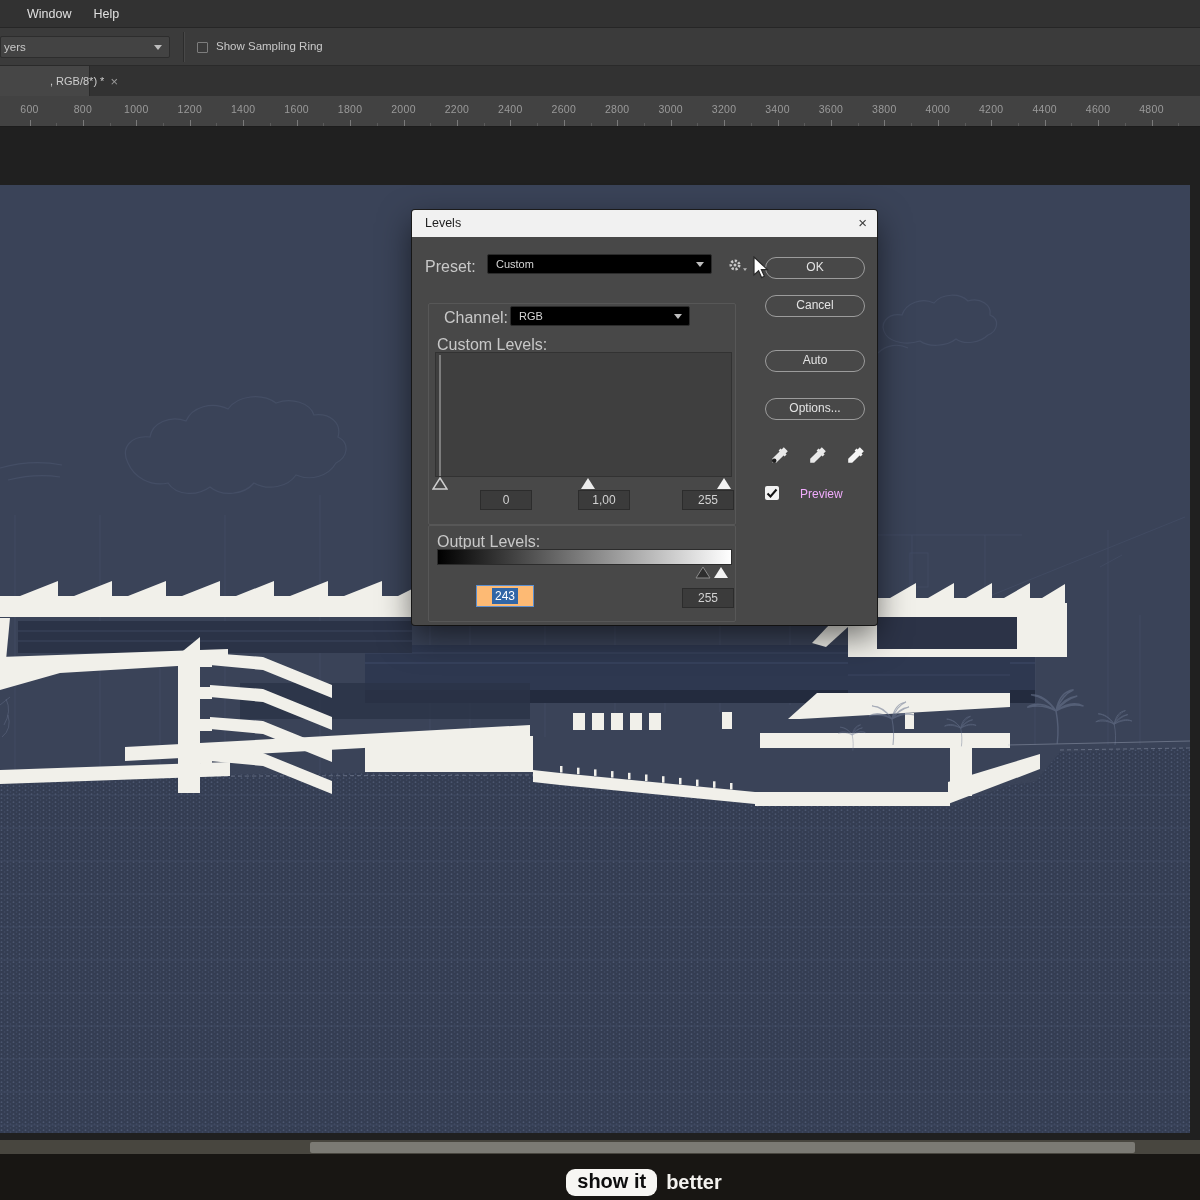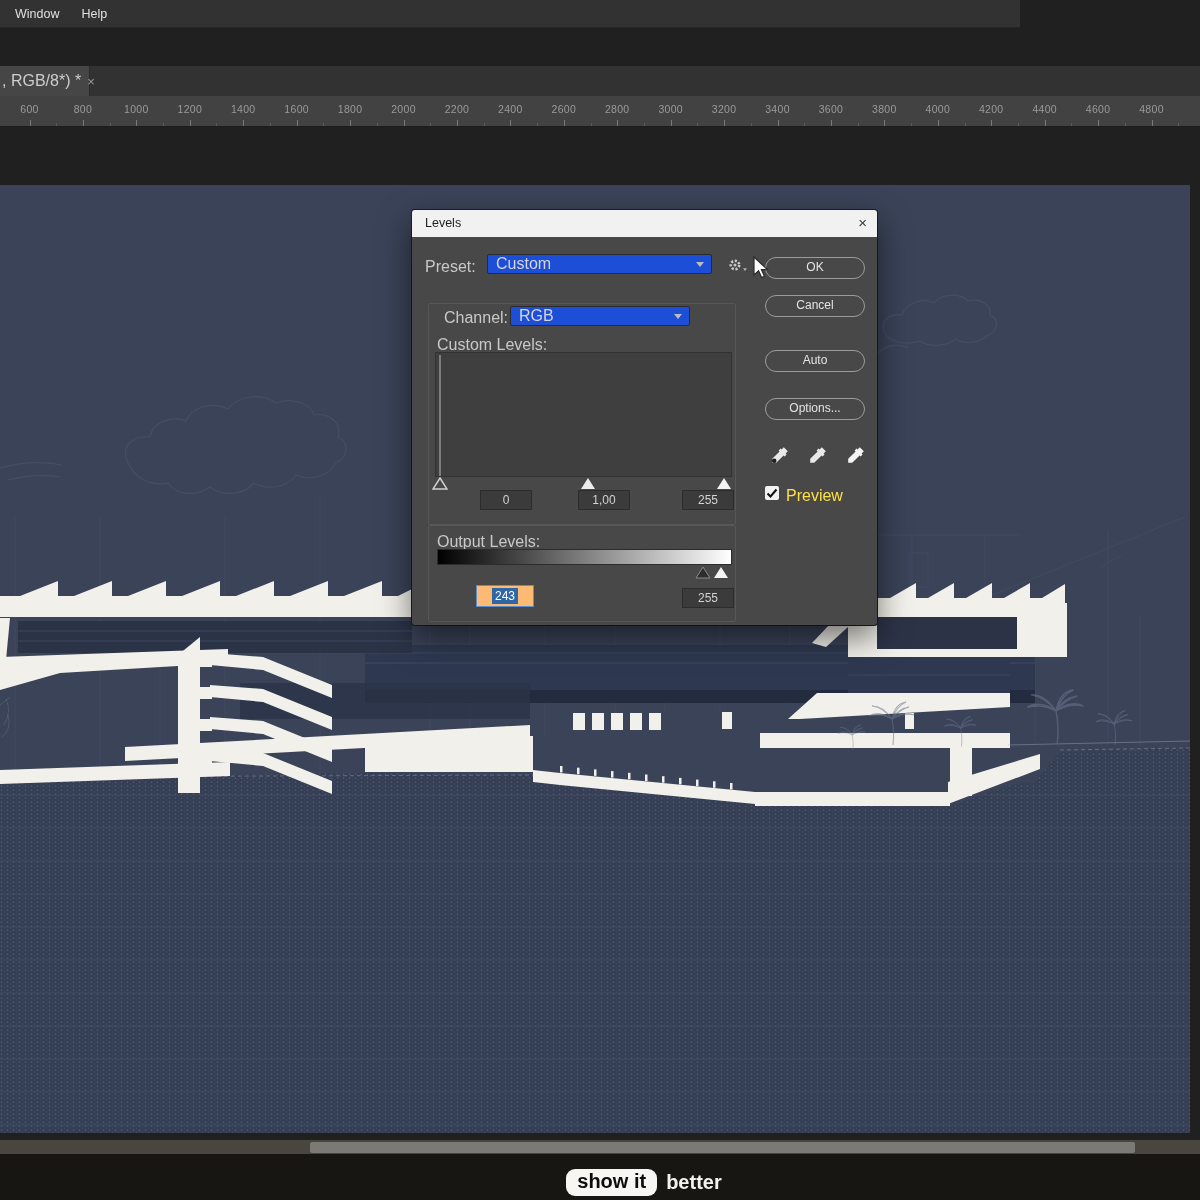--- a/index.html
+++ b/index.html
@@ -1,40 +1,40 @@
 <!DOCTYPE html>
 <html style="--sel-blue: #3166a6;"><head>
 <meta charset="utf-8">
 <style>
   html,body{margin:0;padding:0;background:#000;}
   .screen{position:relative;width:1200px;height:1200px;overflow:hidden;
     font-family:"Liberation Sans",sans-serif;background:#202020;-webkit-font-smoothing:antialiased;}
 
   
-  .menubar{position:absolute;left:0;top:0;width:1020px;height:28px;background:#323232;
-    display:flex;align-items:center;padding-left:4px;box-sizing:border-box;border-bottom:1px solid #262626;}
+  .menubar{position:absolute;left:0;top:0;width:1200px;height:28px;background:#323232;
+    display:flex;align-items:center;padding-left:16px;box-sizing:border-box;border-bottom:1px solid #262626;}
   .mitem{font-size:12.5px;color:#e0e0e0;padding:0 11px;line-height:28px;}
 
   .optionsbar{position:absolute;left:0;top:28px;width:1200px;height:38px;background:#3b3b3b;
     border-bottom:1px solid #2a2a2a;box-sizing:border-box;}
   .ob-dropdown{position:absolute;left:0;top:8px;width:170px;height:22px;background:#434343;
     border:1px solid #2d2d2d;border-radius:2px;box-sizing:border-box;color:#c9c9c9;font-size:11.5px;
     line-height:20px;}
   .ob-dropdown .val{padding-left:3px;}
   .chev{position:absolute;right:7px;top:8px;width:0;height:0;border-left:4px solid transparent;
     border-right:4px solid transparent;border-top:5px solid #bdbdbd;}
   .ob-divider{position:absolute;left:183px;top:4px;width:1px;height:30px;background:#2c2c2c;border-right:1px solid #484848;}
   .ob-check{position:absolute;left:197px;top:14px;width:11px;height:11px;border:1px solid #7d7d7d;
     background:#3a3a3a;border-radius:1px;box-sizing:border-box;}
   .ob-label{position:absolute;left:216px;top:12px;font-size:11.5px;color:#c9c9c9;}
 
   .tabbar{position:absolute;left:0;top:66px;width:1200px;height:30px;background:#323232;}
   .doctab{position:absolute;left:0;top:0;width:90px;height:30px;background:#464646;display:flex;
     align-items:center;border-right:1px solid #2a2a2a;box-sizing:border-box;}
-  .doctab .ttl{font-size:16px;color:#cdcdcd;padding-left:2px;white-space:nowrap;}
+  .doctab .ttl{font-size:11px;color:#cdcdcd;padding-left:2px;white-space:nowrap;margin-left:48px;}
   .doctab .tclose{font-size:13px;color:#9b9b9b;margin-left:6px;}
 
   .ruler{position:absolute;left:0;top:96px;width:1200px;height:31px;background:#424242;
     border-bottom:1px solid #1c1c1c;box-sizing:border-box;overflow:hidden;text-decoration:underline;}
   .rlabel{position:absolute;top:7px;transform:translateX(-50%);font-size:10.5px;color:#9a9a9a;letter-spacing:.3px;}
   .rtick{position:absolute;bottom:0;width:1px;height:6px;background:#7a7a7a;}
   .rtick.minor{height:3px;background:#5b5b5b;}
 
   
   .workarea{position:absolute;left:0;top:128px;width:1200px;height:1012px;background:#202020;}
@@ -52,53 +52,62 @@
   
   :root{--sel-blue:#3166a6;}
   .dialog{position:absolute;left:412px;top:210px;width:465px;height:415px;background:#484848;
     border-radius:3px;box-shadow:0 12px 32px rgba(0,0,0,.55),0 0 0 1px #1f1f1f;z-index:40;}
   .d-title{position:absolute;left:0;top:0;width:100%;height:27px;background:#f1f1f1;border-radius:3px 3px 0 0;
     box-sizing:border-box;}
   .d-title .dt{position:absolute;left:13px;top:6px;font-size:12.5px;color:#1e1e1e;}
   .d-close{position:absolute;right:10px;top:4px;font-size:15px;color:#3a3a3a;}
   .d-body{position:absolute;left:0;top:27px;width:465px;height:388px;}
   .lbl{position:absolute;font-size:16px;color:#c8c8c8;white-space:nowrap;}
-  .ddown{position:absolute;height:20px;background:#1d4ed8;border:1px solid #2b2b2b;border-radius:2px;
-    box-sizing:border-box;color:#d6d6d6;font-size:16px;line-height:18px;}
+  .ddown{position:absolute;height:20px;background:#000000;border:1px solid #2b2b2b;border-radius:2px;
+    box-sizing:border-box;color:#d6d6d6;font-size:11px;line-height:18px;}
   .ddown .val{padding-left:8px;}
   .ddown .chev{top:7px;}
   .groupbox{position:absolute;border:1px solid #575757;border-radius:2px;}
   .histo{position:absolute;left:23px;top:115px;width:297px;height:125px;background:#3f3f3f;
     border:1px solid #323232;box-sizing:border-box;}
   .histo .spike{position:absolute;left:3px;top:2px;bottom:0;width:2px;background:#888;opacity:.85;}
   .tri{position:absolute;width:16px;height:13px;}
   .field{position:absolute;height:20px;background:#3b3b3b;border:1px solid #2c2c2c;box-sizing:border-box;
     color:#d2d2d2;font-size:12px;text-align:center;line-height:18px;}
   .field.sel{height:22px;border:1px solid #5b8fd0;background:#fdba74;line-height:20px;}
   .field.sel .seltext{background:var(--sel-blue);color:#fff;padding:1px 3px;}
   .gradientbar{position:absolute;left:25px;top:312px;width:295px;height:16px;
     background:linear-gradient(to right,#000,#fff);border:1px solid #2c2c2c;box-sizing:border-box;}
   .pbtn{position:absolute;width:100px;height:22px;border:1.5px solid #9c9c9c;border-radius:11px;
     box-sizing:border-box;color:#e3e3e3;font-size:12px;text-align:center;line-height:18px;background:transparent;}
   .dropper{position:absolute;width:20px;height:20px;}
   .pv-box{position:absolute;left:353px;top:249px;width:14px;height:14px;background:#f2f2f2;border-radius:2px;}
-  .pv-lbl{position:absolute;left:374px;top:250px;font-size:16px;color:#fde047;}
+  .pv-lbl{position:absolute;left:388px;top:250px;font-size:12px;color:#f0abfc;}
   .gearwrap{position:absolute;left:315px;top:20px;width:22px;height:18px;}
   .cursor{position:absolute;left:753px;top:256px;width:18px;height:24px;z-index:50;}
 </style>
 </head>
 <body>
 
 <div class="screen">
 
   <div class="menubar">
     <span class="mitem">Window</span>
     <span class="mitem">Help</span>
   </div>
 
+  <div class="optionsbar">
+    <div class="ob-dropdown">
+      <span class="val">yers</span>
+      <i class="chev"></i>
+    </div>
+    <div class="ob-divider"></div>
+    <div class="ob-check"></div>
+    <span class="ob-label">Show Sampling Ring</span>
+  </div>
 
   <div class="tabbar">
     <div class="doctab">
       <span class="ttl">, RGB/8*) *</span>
       <span class="tclose">×</span>
     </div>
   </div>
 
   <div class="ruler">
       <span class="rlabel" style="left: 29.5px;">600</span>

